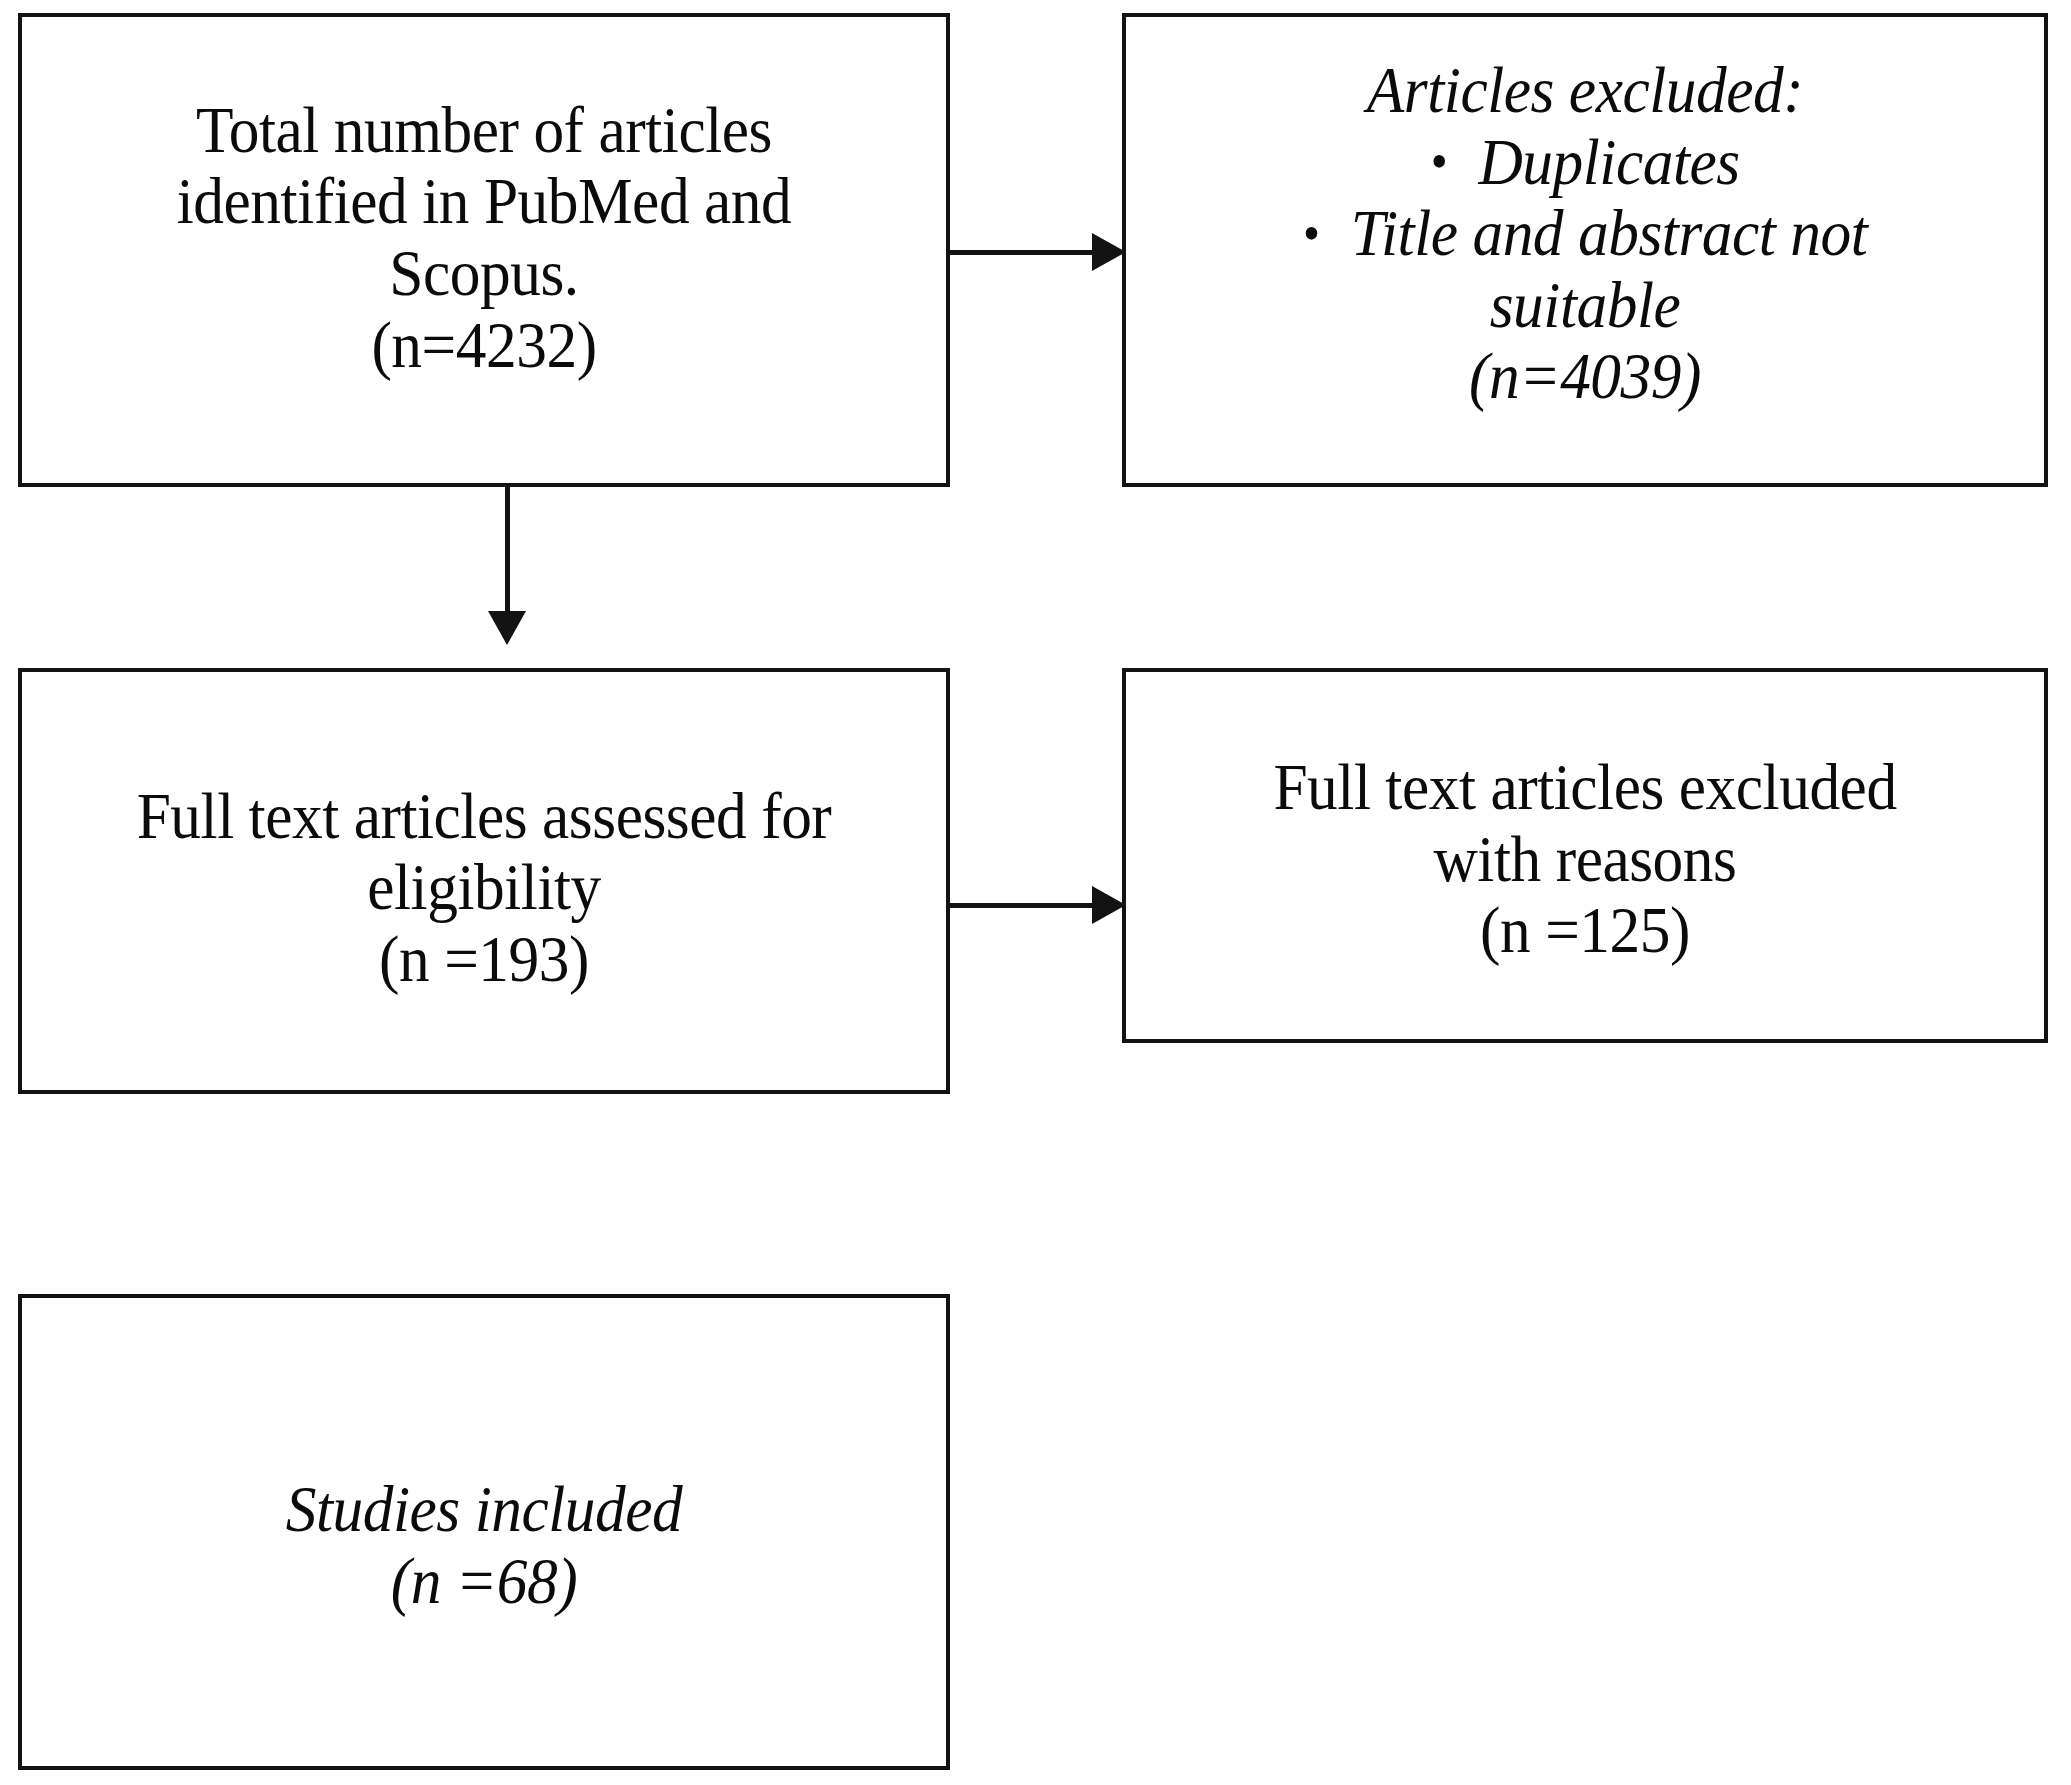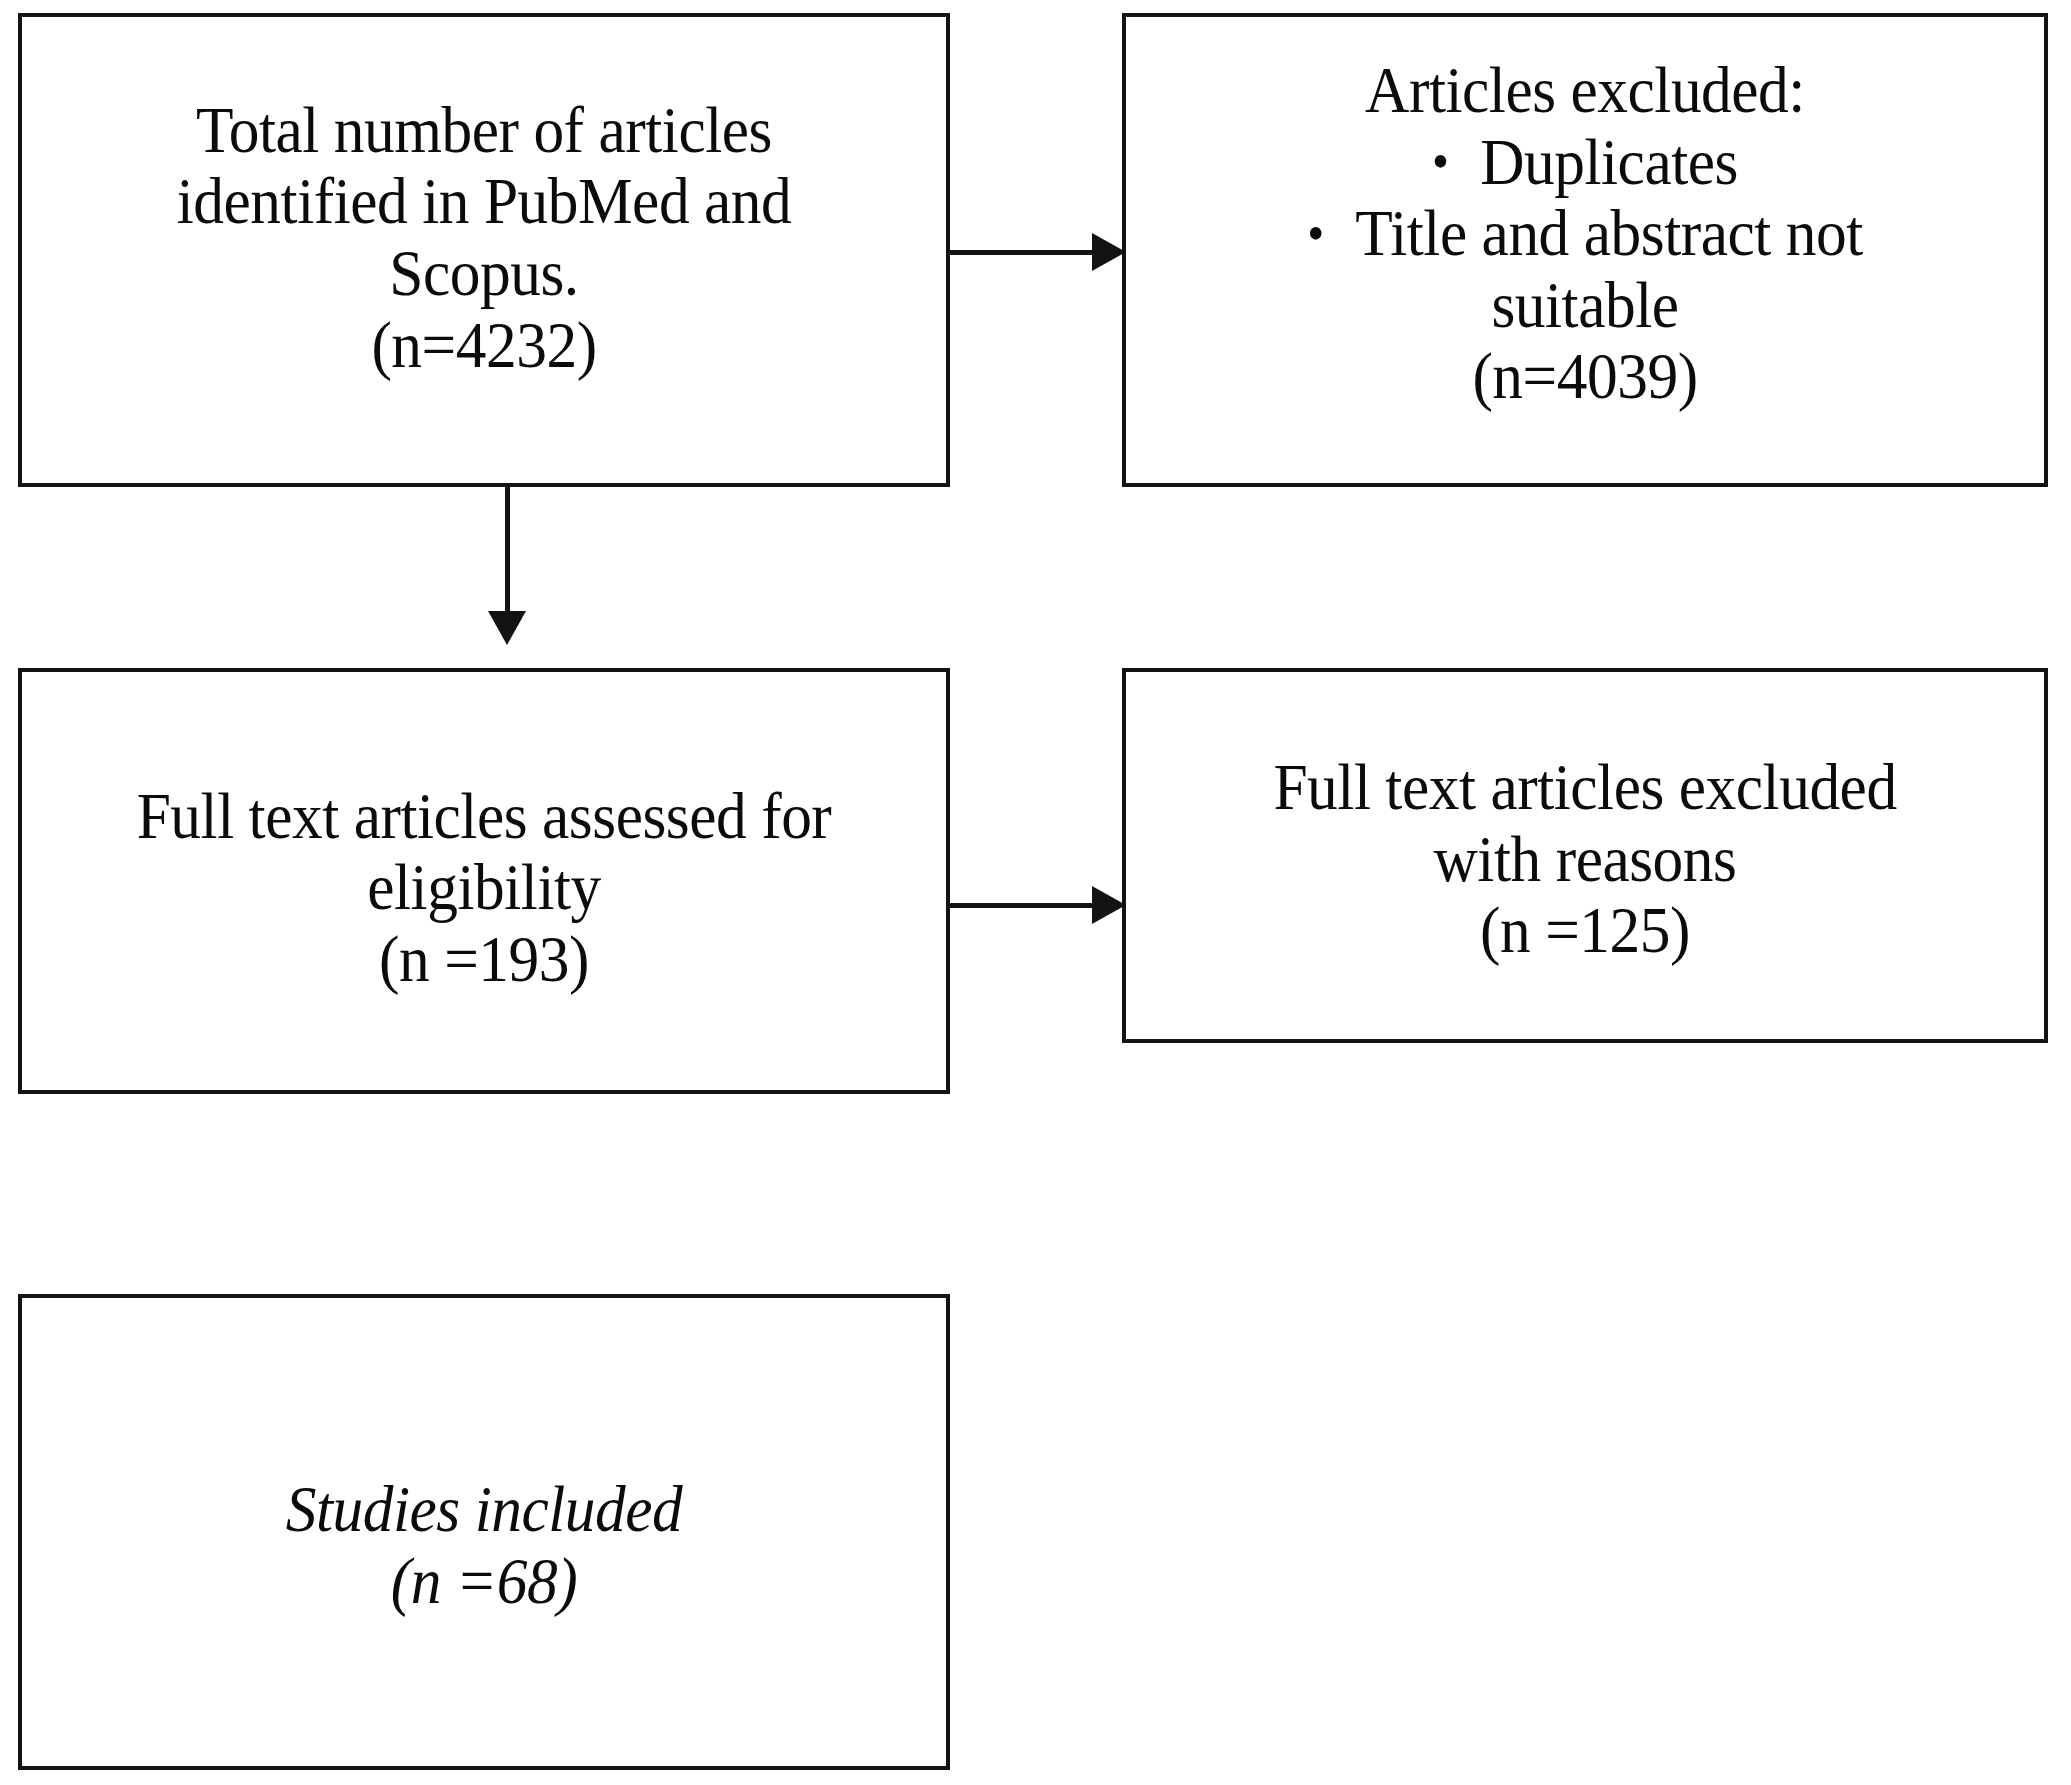--- a/index.html
+++ b/index.html
@@ -45,21 +45,21 @@
     transform-origin: center center;
   }
 
   .box-line {
     display: block;
     white-space: nowrap;
   }
 
   
   #box-identified   { left: 18px;   top: 13px;   width: 932px;  height: 474px; }
-  #box-excluded     { left: 1122px; top: 13px;   width: 926px;  height: 474px; }
+  #box-excluded     { left: 1122px; top: 13px;   width: 926px;  height: 474px; font-style: italic; }
   #box-eligibility  { left: 18px;   top: 668px;  width: 932px;  height: 426px; }
   #box-fulltext-ex  { left: 1122px; top: 668px;  width: 926px;  height: 375px; }
   #box-included     { left: 18px;   top: 1294px; width: 932px;  height: 476px; font-style: italic; }
 
   #box-identified .box-body  { padding-bottom: 26px; }
   #box-eligibility .box-body { padding-top: 12px; }
   #box-included .box-body    { padding-top: 26px; }
   #box-excluded .box-body    { padding-bottom: 34px; }
   #box-fulltext-ex .box-body { padding-top: 6px; }
 

